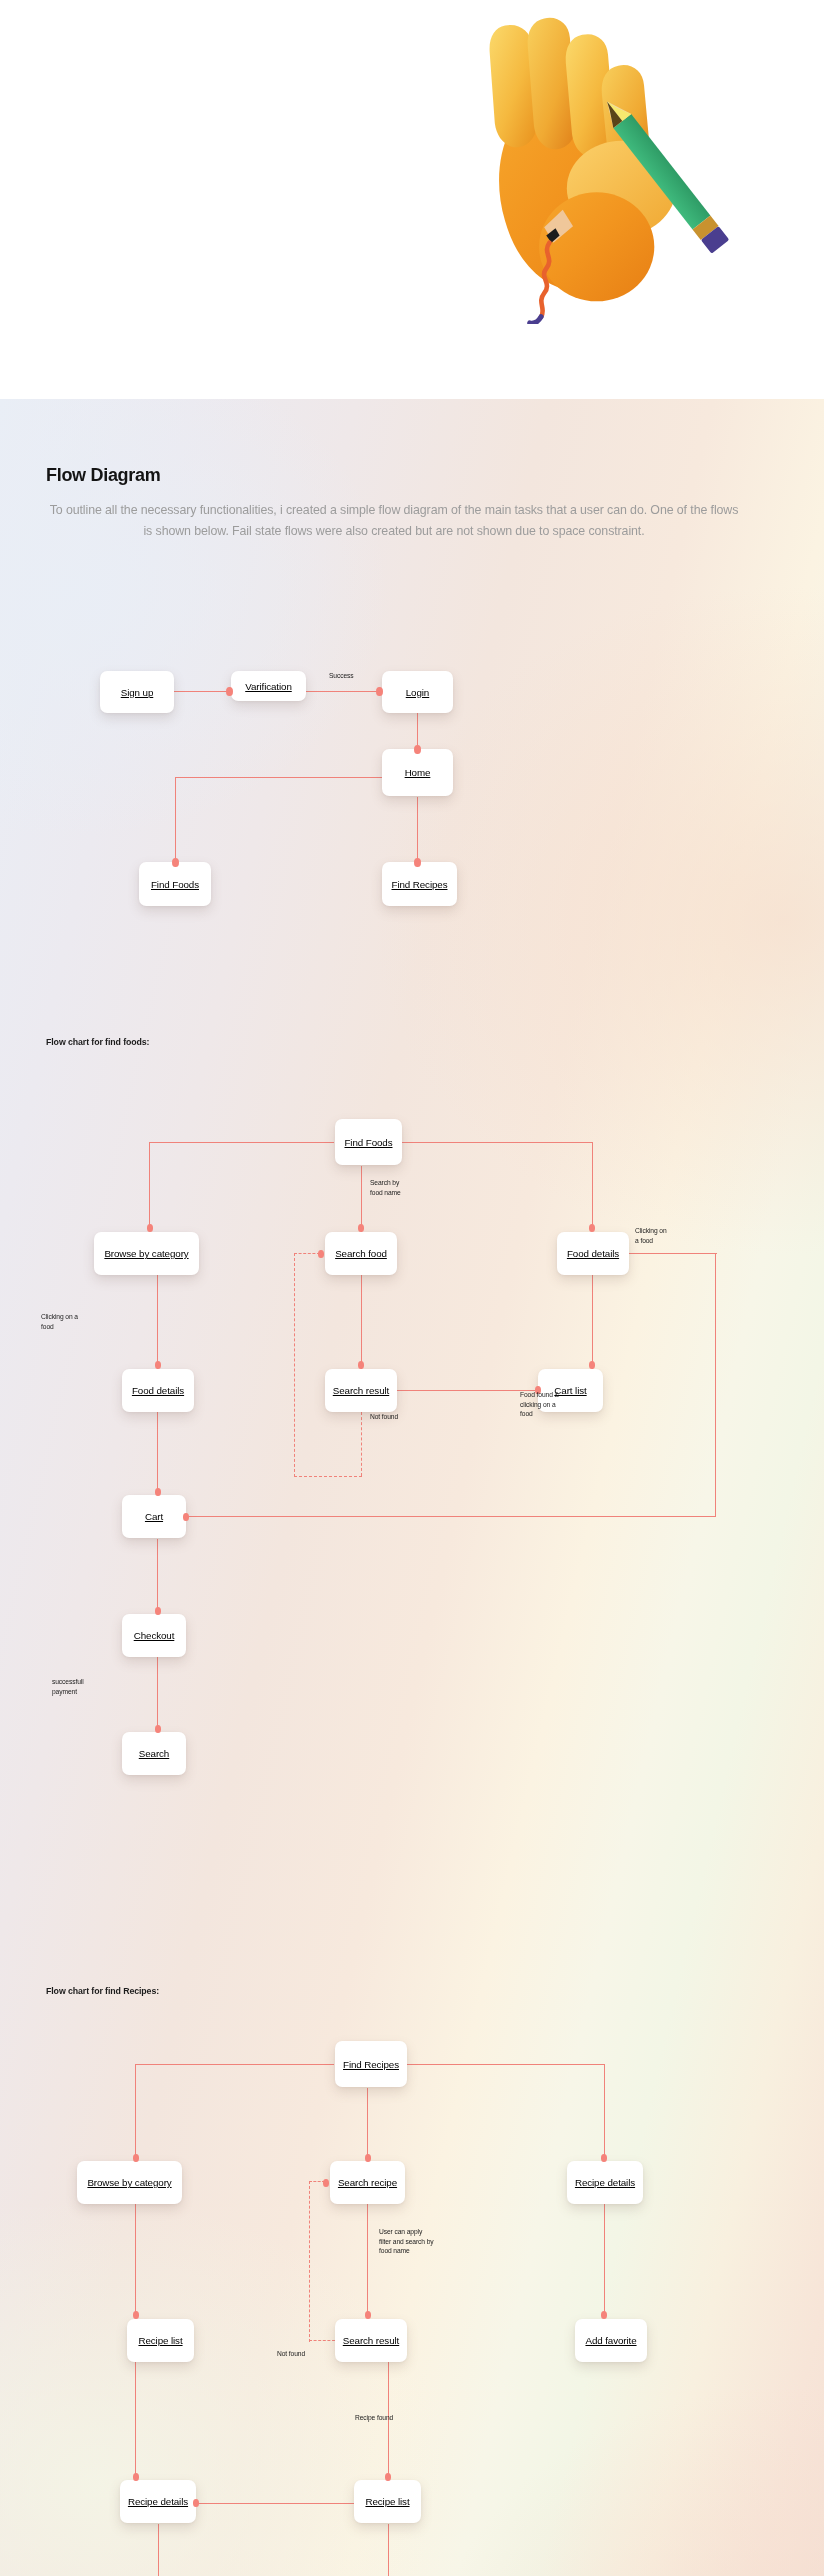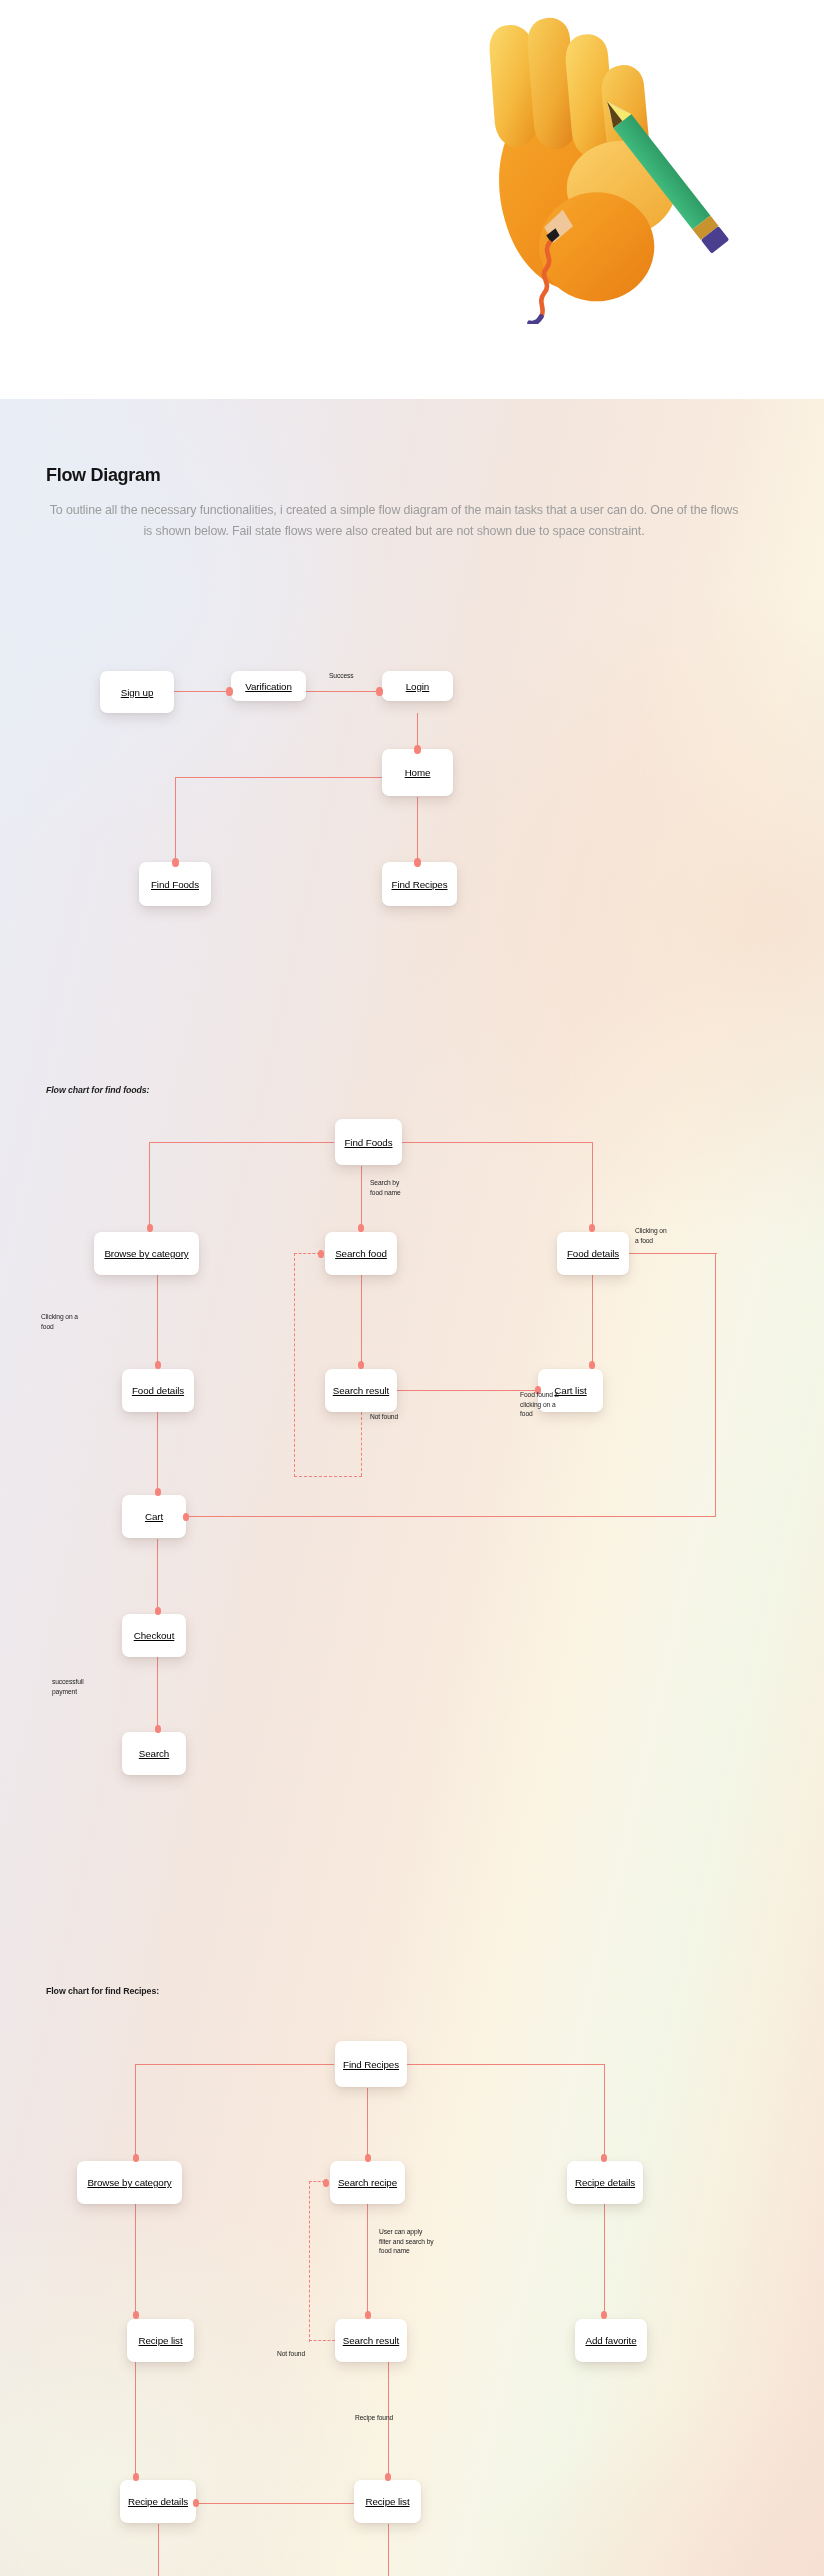--- a/index.html
+++ b/index.html
@@ -171,21 +171,21 @@
 <div id="flow-section">
   <div class="flow-inner">
 
     <div class="sec-title" style="left:46px; top:66px;">Flow Diagram</div>
     <div class="sec-body" style="left:46px; top:101px; width:696px;text-align:center;">To outline all the necessary functionalities, i created a simple flow diagram of the main tasks that a user can do. One of the flows is shown below. Fail state flows were also created but are not shown due to space constraint.</div>
 
     <div class="node" style="left:100px; top:272px; width:74px; height:42px;">Sign up</div>
 
     <div class="node" style="left:231px; top:272px; width:75px; height:30px;">Varification</div>
 
-    <div class="node" style="left:382px; top:272px; width:71px; height:30px;">Login</div>
+    <div class="node" style="left:382px; top:272px; width:71px; height:42px;">Login</div>
 
     <div class="node" style="left:382px; top:350px; width:71px; height:47px;">Home</div>
 
     <div class="node" style="left:139px; top:463px; width:72px; height:44px;">Find Foods</div>
 
     <div class="node" style="left:382px; top:463px; width:75px; height:44px;">Find Recipes</div>
 
     <div class="conn h" style="left:174px; top:292px; width:58px;"></div>
     <div class="dot" style="left:226px; top:288px;"></div>
     <div class="conn h" style="left:306px; top:292px; width:76px;"></div>
@@ -195,21 +195,21 @@
     <div class="conn v" style="left:417px; top:314px; height:41px;"></div>
     <div class="dot" style="left:414px; top:346px;"></div>
 
     <div class="conn v" style="left:417px; top:398px; height:69px;"></div>
     <div class="dot" style="left:414px; top:459px;"></div>
 
     <div class="conn h" style="left:175px; top:378px; width:207px;"></div>
     <div class="conn v" style="left:175px; top:378px; height:89px;"></div>
     <div class="dot" style="left:172px; top:459px;"></div>
 
-    <div class="chart-label" style="left:46px; top:686px;font-style:italic;">Flow chart for find foods:</div>
+    <div class="chart-label" style="left:46px; top:638px;">Flow chart for find foods:</div>
 
     <div class="node" style="left:335px; top:720px; width:67px; height:46px;">Find Foods</div>
 
     <div class="node" style="left:94px; top:833px; width:105px; height:43px;">Browse by category</div>
 
     <div class="node" style="left:325px; top:833px; width:72px; height:43px;">Search food</div>
 
     <div class="node" style="left:557px; top:833px; width:72px; height:43px;">Food details</div>
 
     <div class="node" style="left:122px; top:970px; width:72px; height:43px;">Food details</div>

